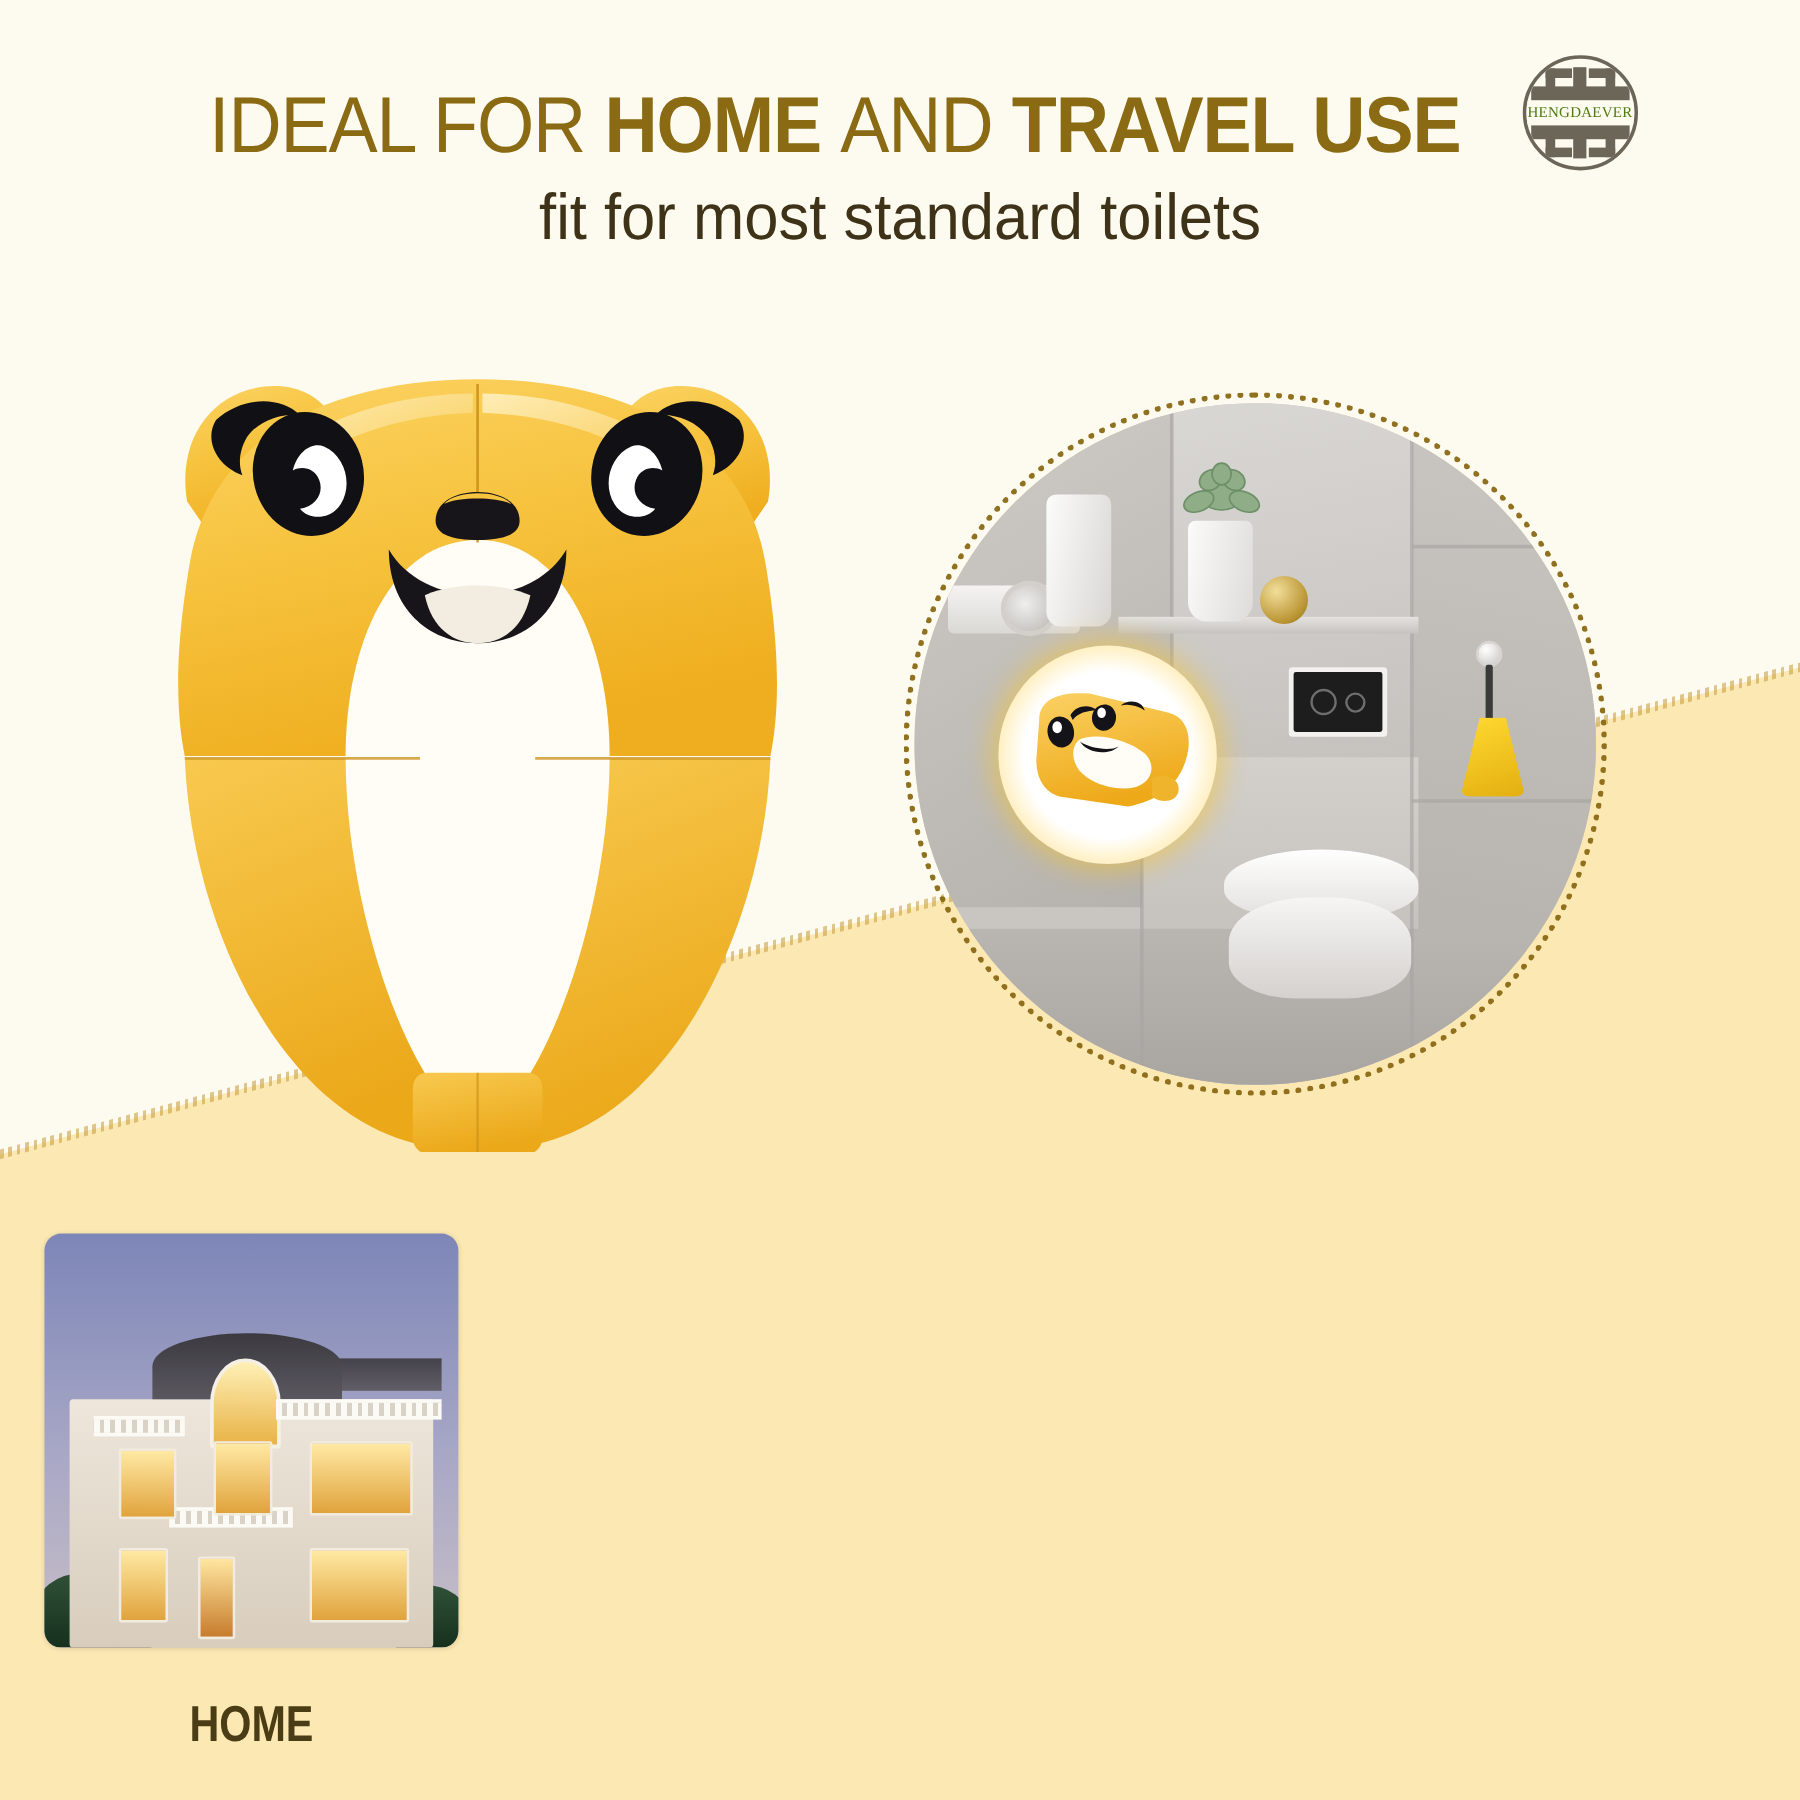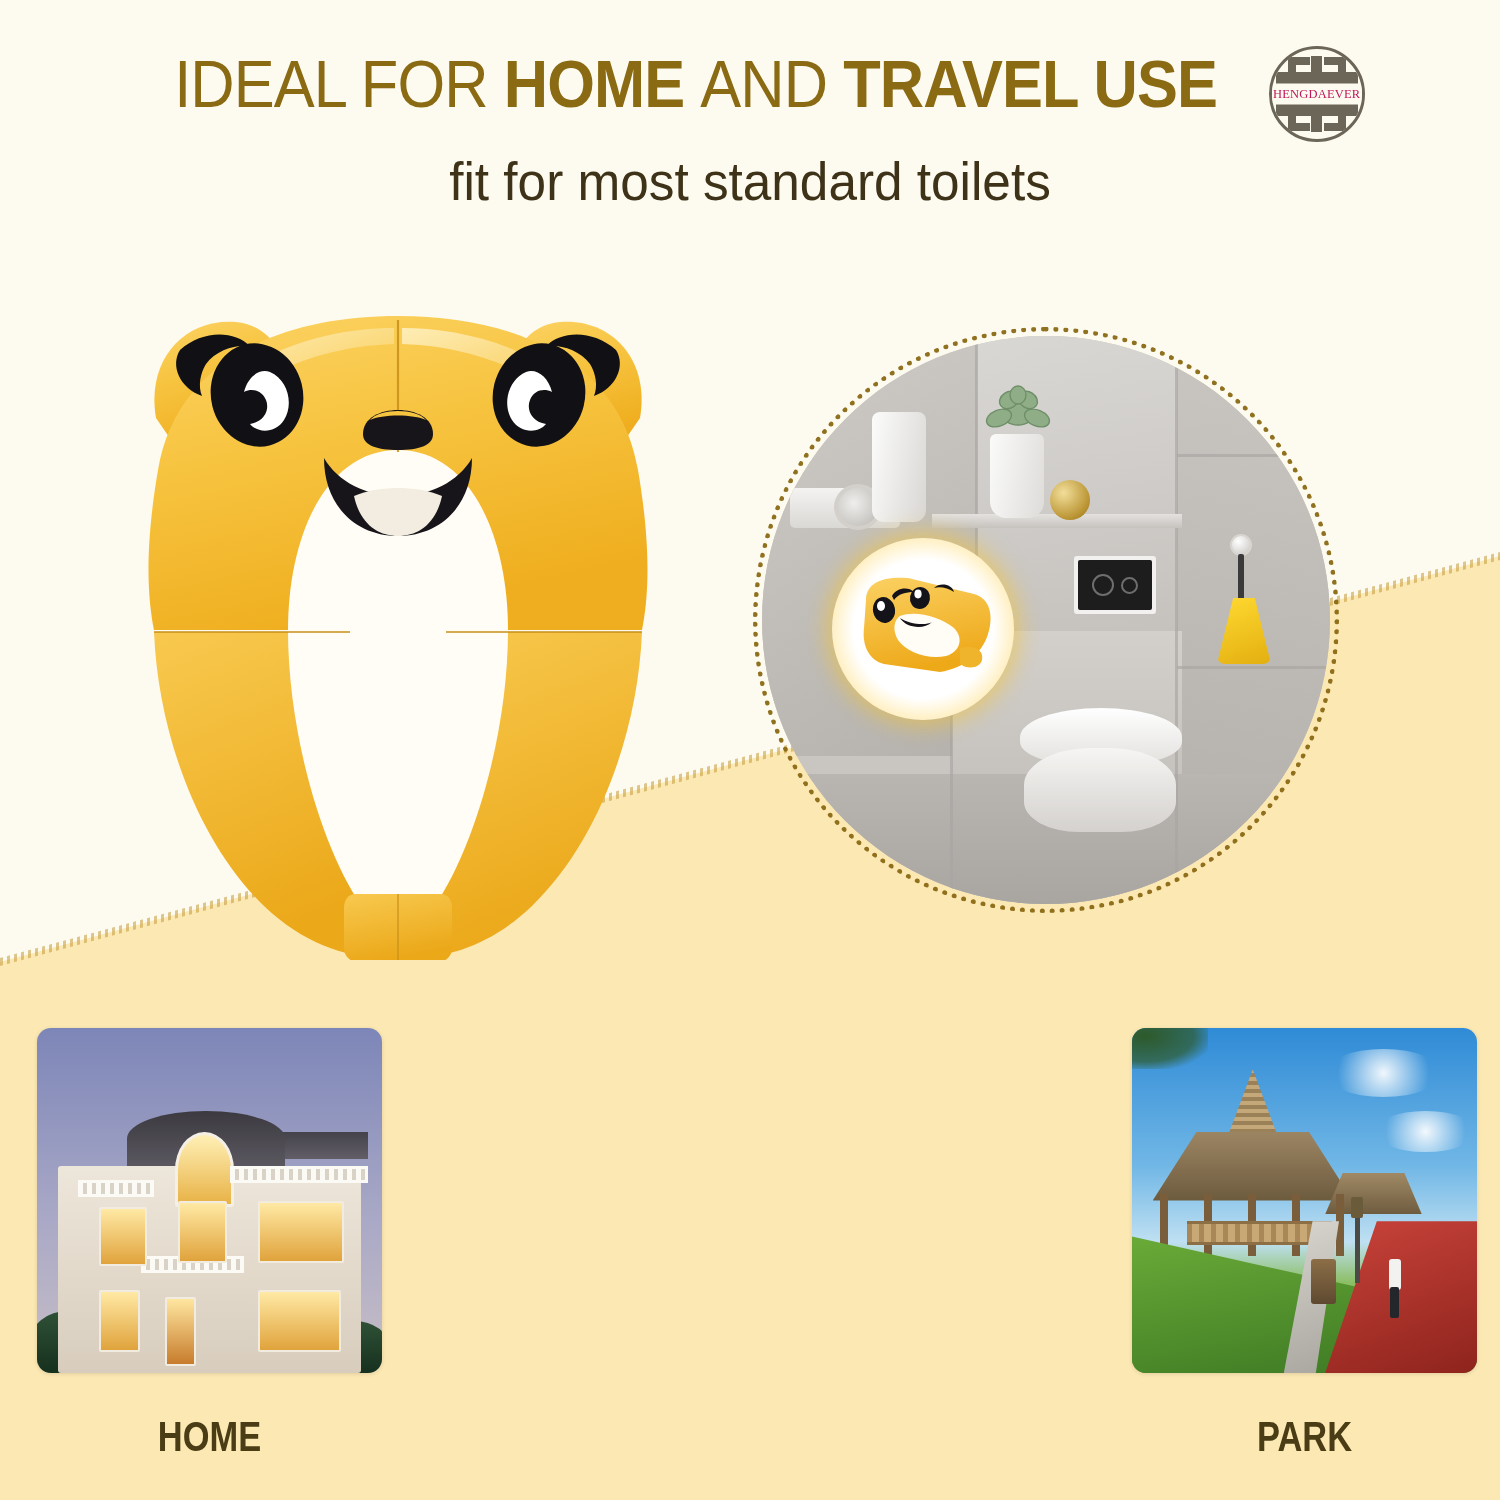--- a/index.html
+++ b/index.html
@@ -29,21 +29,21 @@
     opacity: .55;
   }
 
   
   #header {
     position: absolute; top: 0; left: 0; width: 1500px; height: 250px;
     z-index: 6;
   }
   #headline-row {
     position: absolute; top: 46px; left: 0; width: 1500px;
-    display: flex; align-items: flex-start; justify-content: center; gap: 12px;
+    display: flex; align-items: flex-end; justify-content: center; gap: 12px;
   }
   #headline {
     font-size: 66px;
     letter-spacing: -1px;
     color: #8A6A12;
     white-space: nowrap;
     font-stretch: condensed;
     transform: scaleX(.93);
     transform-origin: center;
   }
@@ -73,21 +73,21 @@
   }
   #logo .c1 { top: 8px; left: 16px; border-right: none; border-bottom: none; }
   #logo .c2 { top: 8px; right: 16px; border-left: none; border-bottom: none; }
   #logo .c3 { bottom: 8px; left: 16px; border-right: none; border-top: none; }
   #logo .c4 { bottom: 8px; right: 16px; border-left: none; border-top: none; }
   #logo-text {
     position: absolute; top: 50%; left: 0; width: 100%;
     transform: translateY(-50%);
     text-align: center;
     font-family: "Liberation Serif", serif;
-    font-size: 12.5px; color: #be185d; letter-spacing: .2px;
+    font-size: 12.5px; color: #4d7c0f; letter-spacing: .2px;
     background: #FDFAEF;
     padding: 3px 0;
     z-index: 2;
   }
 
   #subhead {
     position: absolute; top: 150px; left: 0; width: 1500px;
     text-align: center;
     font-size: 54px;
     color: #3E3318;
@@ -631,35 +631,14 @@
       <div class="win" style="left:41%; top:50%; width:14%; height:18%;"></div>
       <div class="win" style="left:18%; top:76%; width:12%; height:18%;"></div>
       <div class="win" style="left:64%; top:76%; width:24%; height:18%;"></div>
       <div class="win" style="left:37%; top:78%; width:9%; height:20%; background:linear-gradient(180deg,#FFE6A0,#C77C2C);"></div>
     </div>
     <div class="caption">HOME</div>
   </div>
 
 
 
-  <div class="cell" style="left:1132px;">
-    <div class="photo" id="p-park">
-      <div class="tree-corner"></div>
-      <div class="park-sky-cloud" style="left:56%; top:6%; width:34%; height:14%;"></div>
-      <div class="park-sky-cloud" style="left:70%; top:24%; width:30%; height:12%;"></div>
-      <div class="pav-spire"></div>
-      <div class="pav-roof"></div>
-      <div class="pav2"></div>
-      <div class="pav-posts"></div>
-      <div class="pav-rail"></div>
-      <div class="grass"></div>
-      <div class="track"></div>
-      <div class="curb"></div>
-      <div class="bin"></div>
-      <div class="lamp" style="right:34%;"></div>
-      <div class="lamp-head" style="right:33%; bottom:45%;"></div>
-      <div class="jogger-body"></div>
-      <div class="jogger-legs"></div>
-    </div>
-    <div class="caption">PARK</div>
-  </div>
 
 </div>
 
 </body></html>

